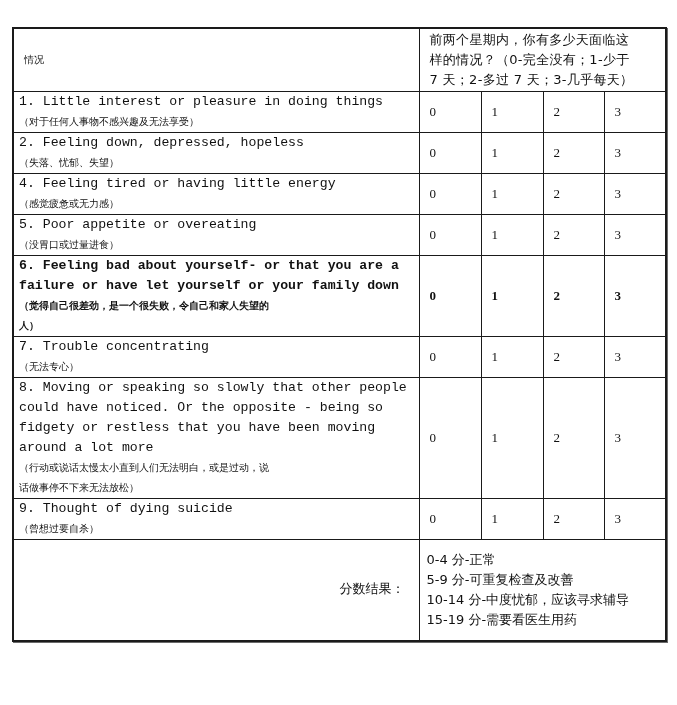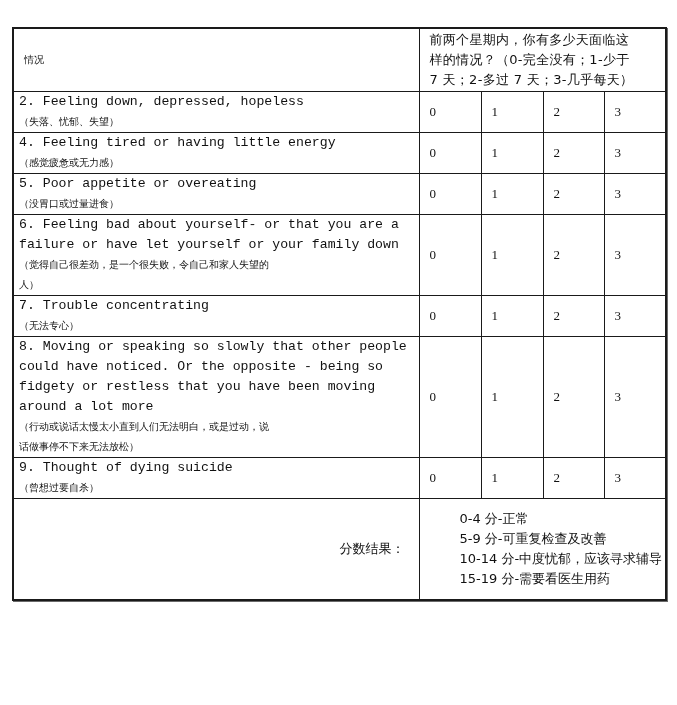--- a/index.html
+++ b/index.html
@@ -58,34 +58,34 @@
     font-size: 13px;
     line-height: 20px;
     letter-spacing: 0.3px;
   }
   .score {
     padding-left: 10px;
     font-family: "Liberation Serif", serif;
     font-size: 13px;
   }
   .r2 { height: 39px; }
-  .r4 { height: 79px; }
+  .r4 { height: 79px; font-weight: bold; }
   .r6 { height: 119px; }
   .result-label {
     text-align: right;
     padding-right: 14px;
-    font-family: Liberation Serif, serif;
+    font-family: Liberation Mono, monospace;
   }
   .result-list {
     padding: 6px 2px 6px 7px;
     height: 88px;
     font-family: "DejaVu Sans", sans-serif;
     line-height: 20px;
   }
-  .result-list div { white-space: nowrap; margin-left: 33px; }
+  .result-list div { white-space: nowrap; }
   .item-text div { white-space: nowrap; }
 </style>
 </head>
 <body>
 
 <div class="sheet">
   <table>
     <colgroup>
       <col style="width:405px">
       <col style="width:62px">
@@ -97,20 +97,30 @@
     <tbody>
         <tr>
       <td class="head-left cn">情况</td>
       <td class="head-right" colspan="4">
         <div>前两个星期内，你有多少天面临这</div>
         <div>样的情况？（0-完全没有；1-少于</div>
         <div>7 天；2-多过 7 天；3-几乎每天）</div>
       </td>
     </tr>
 
+    <tr class="r2">
+      <td class="item-text">
+        <div class="mono">1. Little interest or pleasure in doing things</div>
+        <div class="cn">（对于任何人事物不感兴趣及无法享受）</div>
+      </td>
+      <td class="score">0</td>
+      <td class="score">1</td>
+      <td class="score">2</td>
+      <td class="score">3</td>
+    </tr>
 
     <tr class="r2">
       <td class="item-text">
         <div class="mono">2. Feeling down, depressed, hopeless</div>
         <div class="cn">（失落、忧郁、失望）</div>
       </td>
       <td class="score">0</td>
       <td class="score">1</td>
       <td class="score">2</td>
       <td class="score">3</td>

